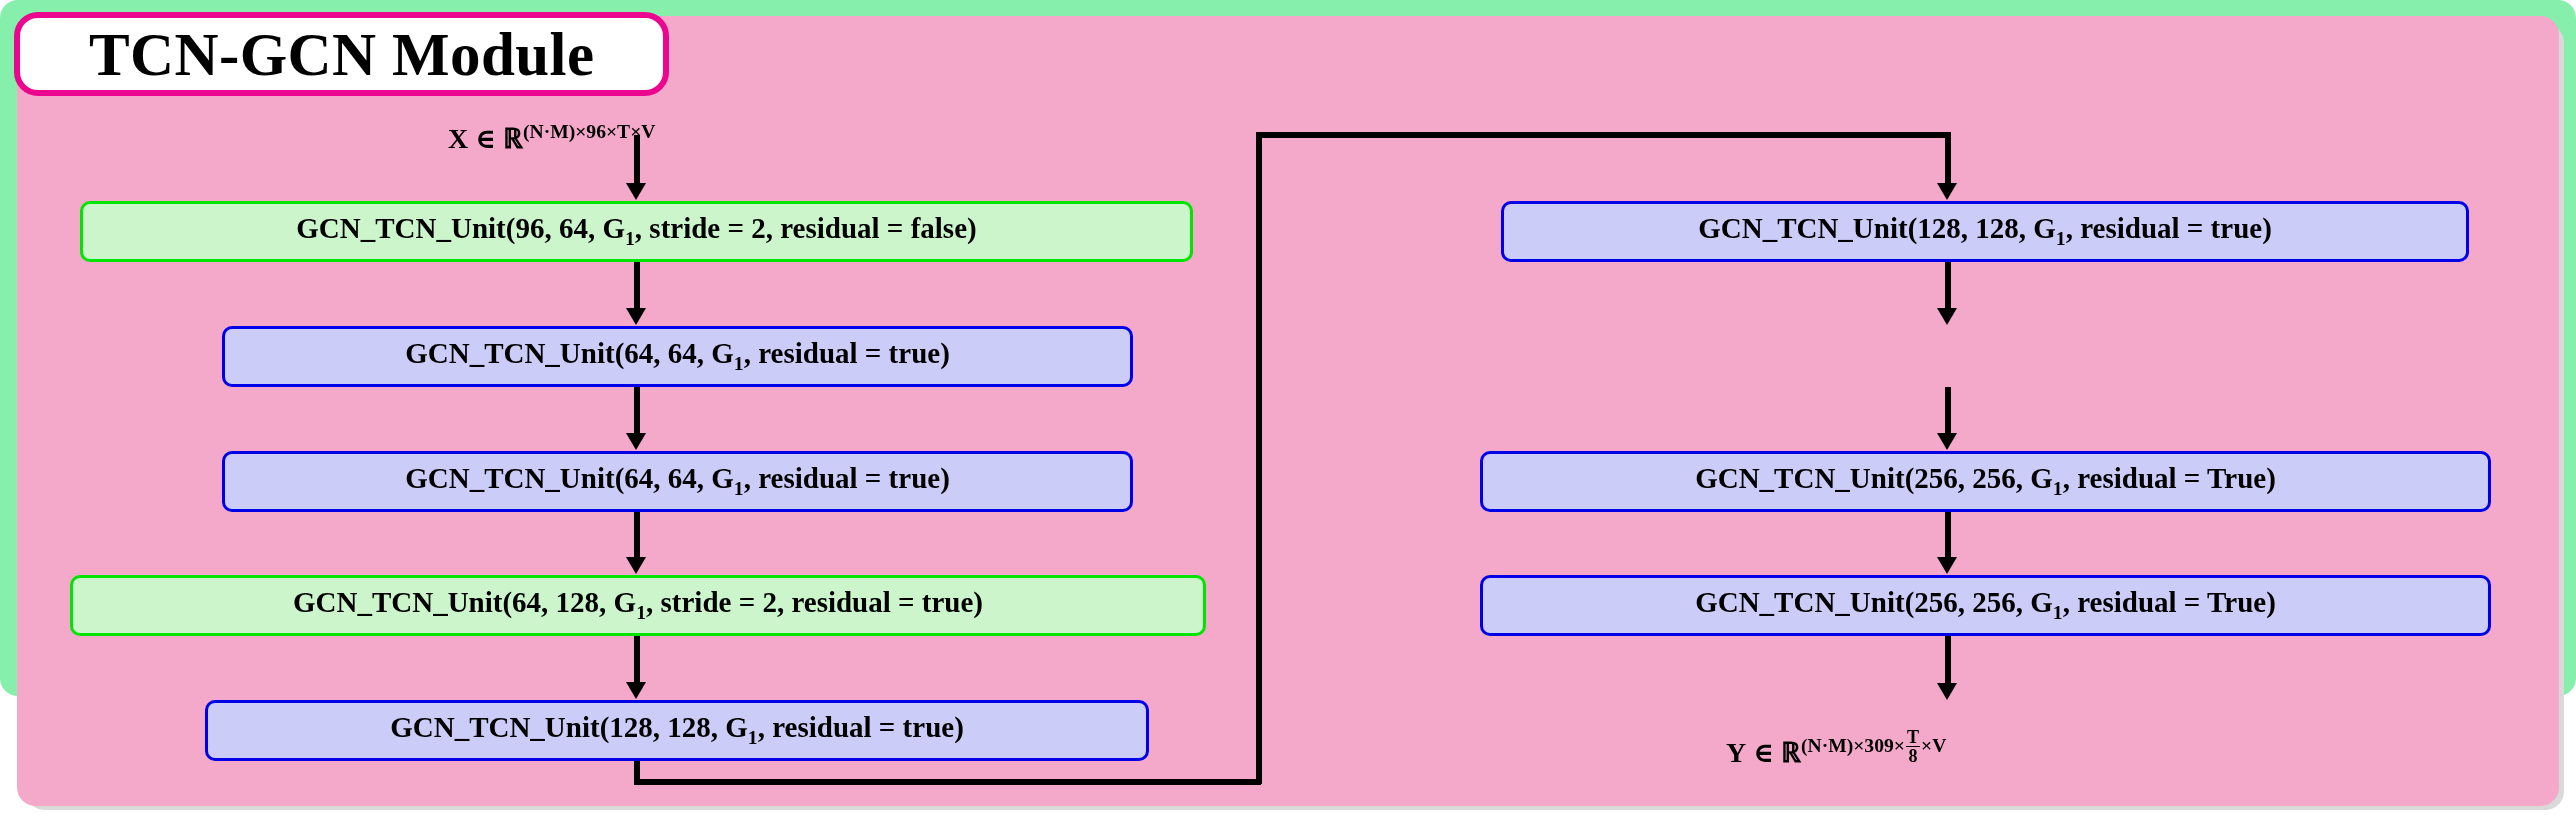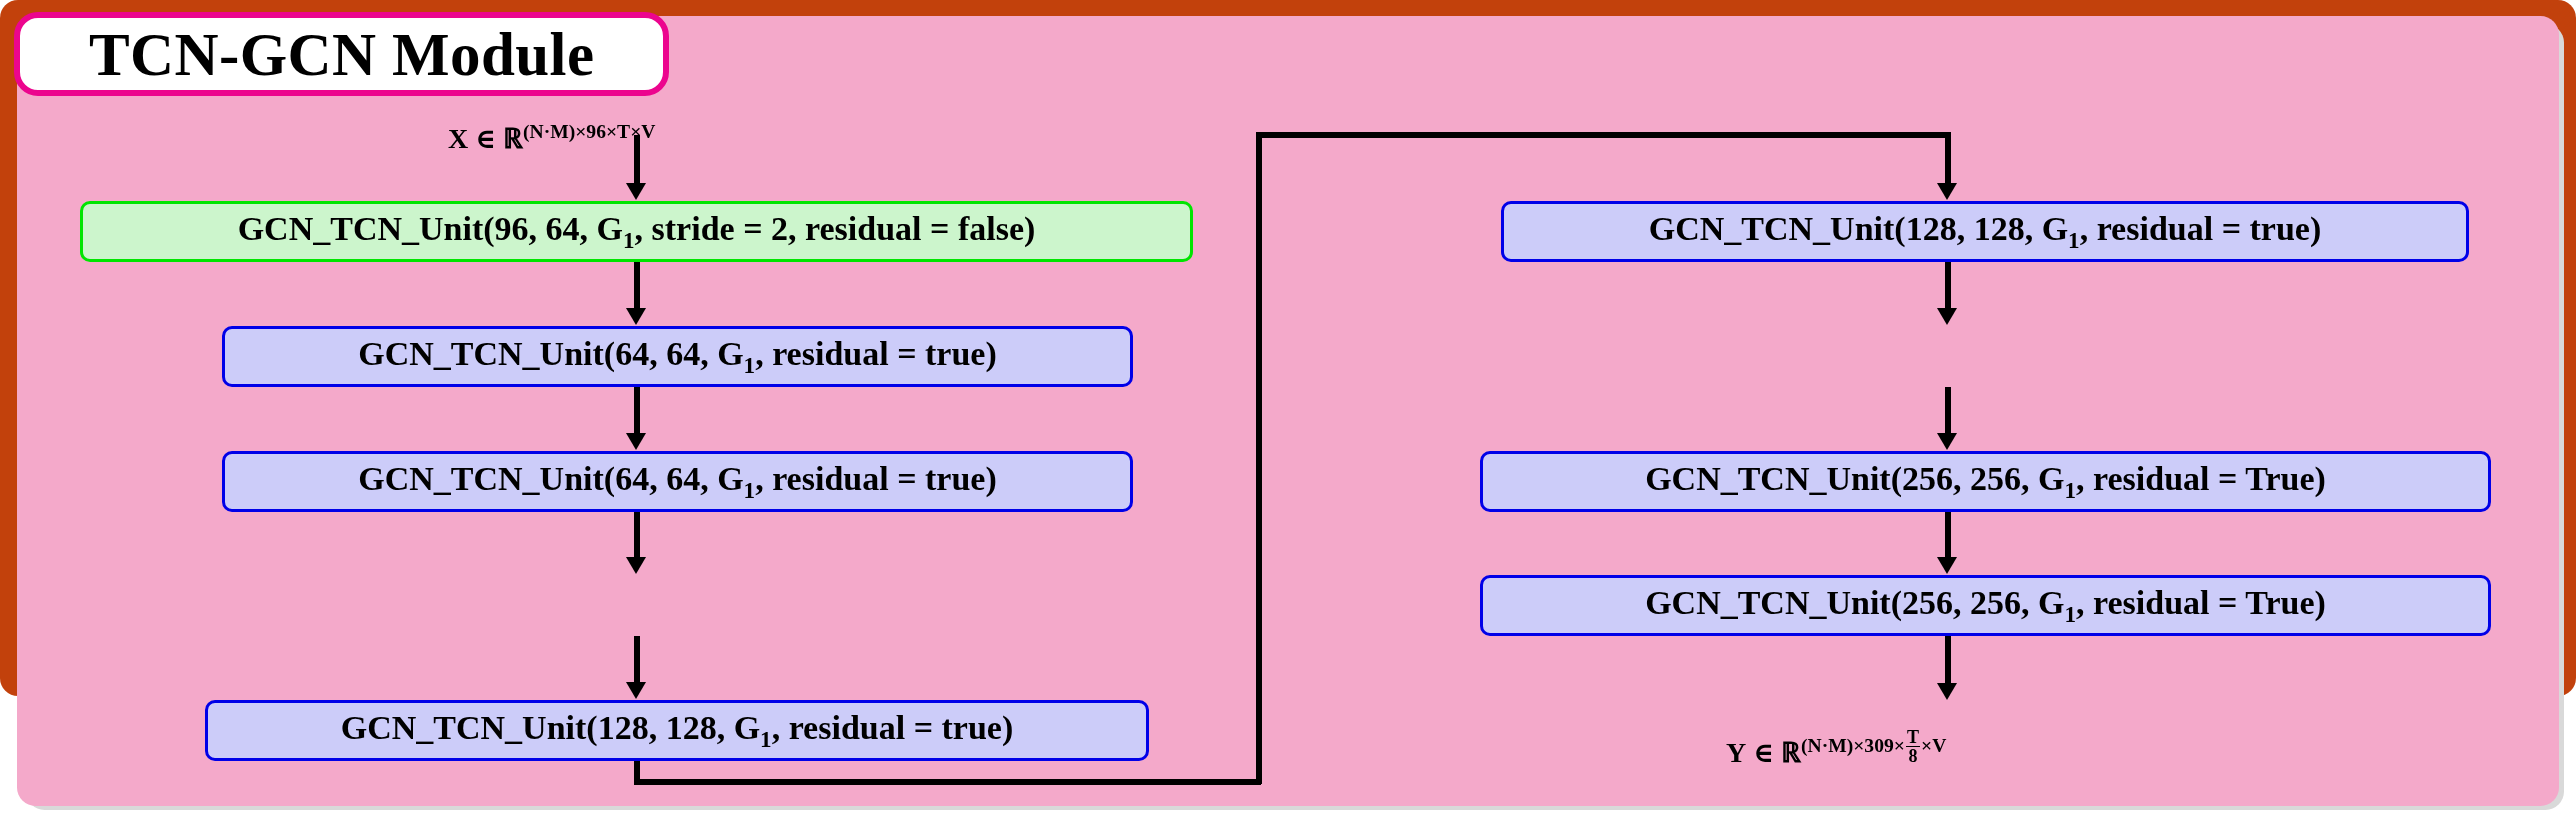--- a/index.html
+++ b/index.html
@@ -12,21 +12,21 @@
     width: 2576px;
     height: 826px;
     font-family: "Liberation Serif", "DejaVu Serif", serif;
     overflow: hidden;
   }
 
   #canvas {
     position: relative;
     width: 2576px;
     height: 696px;
-    background: #c2410c;
+    background: #86efac;
     border-radius: 18px;
   }
 
   
   .panel-shadow {
     position: absolute;
     left: 26px;
     top: 24px;
     width: 2538px;
     height: 786px;
@@ -124,21 +124,21 @@
     background: #ccf5cc;
     border: 3.6px solid #00e500;
   }
   .unit-box.blue {
     background: #ccccf9;
     border: 3.6px solid #0000e8;
     margin-left: 40px;
   }
   .unit-box .unit-text {
     font-family: "Liberation Serif", "DejaVu Serif", serif;
-    font-size: 34px;
+    font-size: 29px;
     font-weight: 700;
     color: #000000;
     white-space: nowrap;
     line-height: 1;
   }
   .unit-box .unit-text .sub {
     font-size: 0.68em;
     vertical-align: sub;
   }
 
@@ -215,20 +215,23 @@
 
   <div class="unit-box blue" style="left:182px; top:451px; width:911px;">
     <span class="unit-text"><span>GCN_TCN_Unit(64, 64, G</span><span class="sub">1</span><span>, residual = true)</span></span>
   </div>
 
   <div class="arrow" style="left:634px; top:511px; height:64px;">
     <div class="shaft" style="height:47px;"></div>
     <div class="head" style="top:46px;"></div>
   </div>
 
+  <div class="unit-box green" style="left:70px; top:575px; width:1136px;">
+    <span class="unit-text"><span>GCN_TCN_Unit(64, 128, G</span><span class="sub">1</span><span>, stride = 2, residual = true)</span></span>
+  </div>
 
   <div class="arrow" style="left:634px; top:636px; height:64px;">
     <div class="shaft" style="height:47px;"></div>
     <div class="head" style="top:46px;"></div>
   </div>
 
   <div class="unit-box blue" style="left:165px; top:700px; width:944px;">
     <span class="unit-text"><span>GCN_TCN_Unit(128, 128, G</span><span class="sub">1</span><span>, residual = true)</span></span>
   </div>
 

